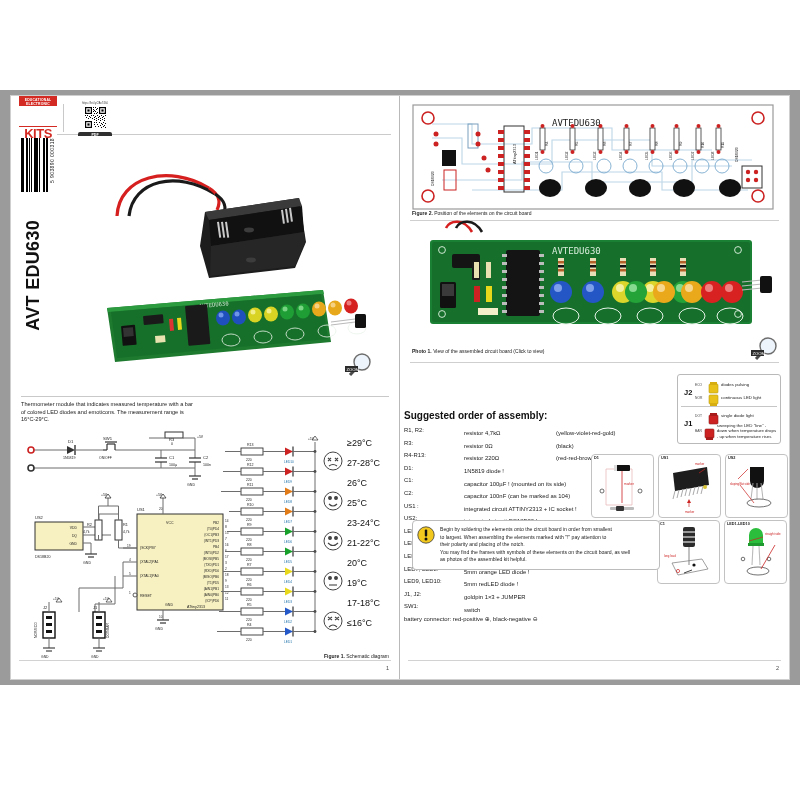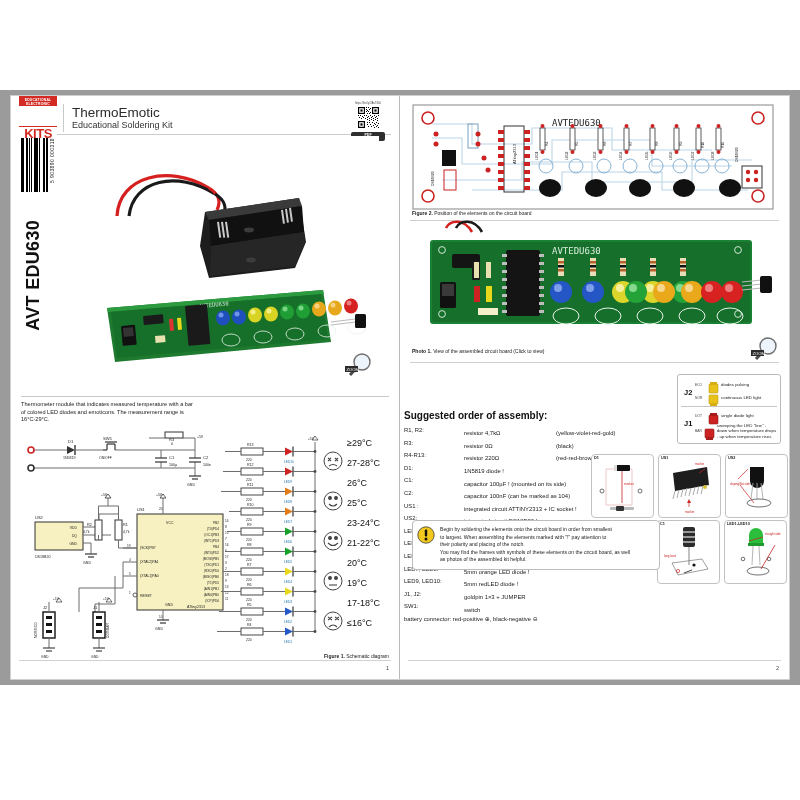--- a/index.html
+++ b/index.html
@@ -118,24 +118,20 @@
 
       <div class="hdr">
         <div class="logo">
           <div class="lbox">
             <div>EDUCATIONAL</div>
             <div>ELECTRONIC</div>
           </div>
           <div class="kits">KITS</div>
         </div>
         <div class="vrule"></div>
-        <div class="titles">
-          <div class="t1">ThermoEmotic</div>
-          <div class="t2">Educational Soldering Kit</div>
-        </div>
         <div class="qrwrap">
           <div class="qrurl">https://bit.ly/2AvT4k0</div>
           <div class="qr">
             <svg width="23" height="23" viewBox="0 0 23 23">
               <rect width="23" height="23" fill="#fff"></rect>
               <g fill="#000">
                 <rect x="1" y="1" width="7" height="7"></rect>
                   <rect x="2.2" y="2.2" width="4.6" height="4.6" fill="#fff"></rect>
                   <rect x="3.4" y="3.4" width="2.2" height="2.2"></rect>
                 <rect x="15" y="1" width="7" height="7"></rect>

